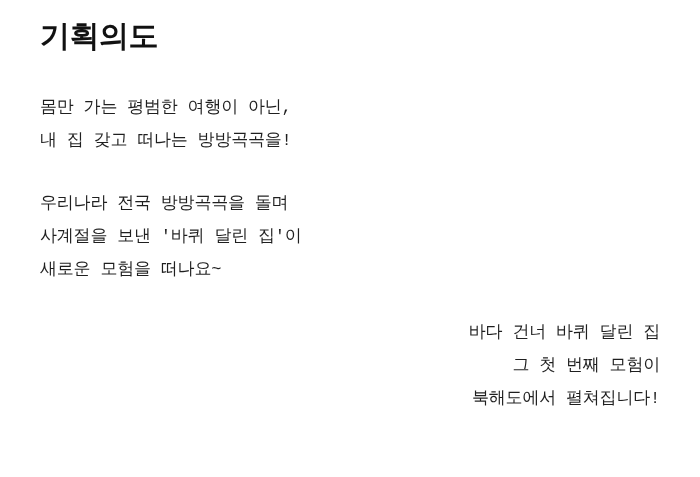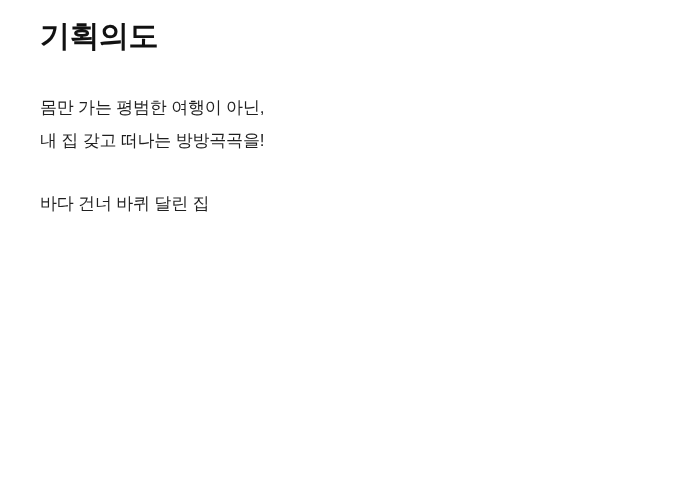--- a/index.html
+++ b/index.html
@@ -27,41 +27,48 @@
     letter-spacing: -0.5px;
     line-height: 1.35;
     color: #111111;
     margin: 0 0 34px 0;
   }
   .para {
     margin: 0 0 30px 0;
   }
   .para:last-child {
     margin-bottom: 0;
+    text-align: right;
   }
   .line {
     font-size: 17px;
     line-height: 1.95;
     color: #1f1f1f;
     letter-spacing: -0.2px;
     white-space: pre;
+    font-family: Liberation Mono, monospace;
   }
 </style>
 </head>
 <body>
 
 <div class="page">
 
   <h1 class="doc-title">기획의도</h1>
 
   <div class="para">
     <div class="line">몸만 가는 평범한 여행이 아닌,</div>
     <div class="line">내 집 갖고 떠나는 방방곡곡을!</div>
   </div>
 
   <div class="para">
+    <div class="line">우리나라 전국 방방곡곡을 돌며</div>
+    <div class="line">사계절을 보낸 '바퀴 달린 집'이</div>
+    <div class="line">새로운 모험을 떠나요~</div>
   </div>
 
   <div class="para">
     <div class="line">바다 건너 바퀴 달린 집</div>
+    <div class="line">그 첫 번째 모험이</div>
+    <div class="line">북해도에서 펼쳐집니다!</div>
   </div>
 
 </div>
 
 </body></html>

